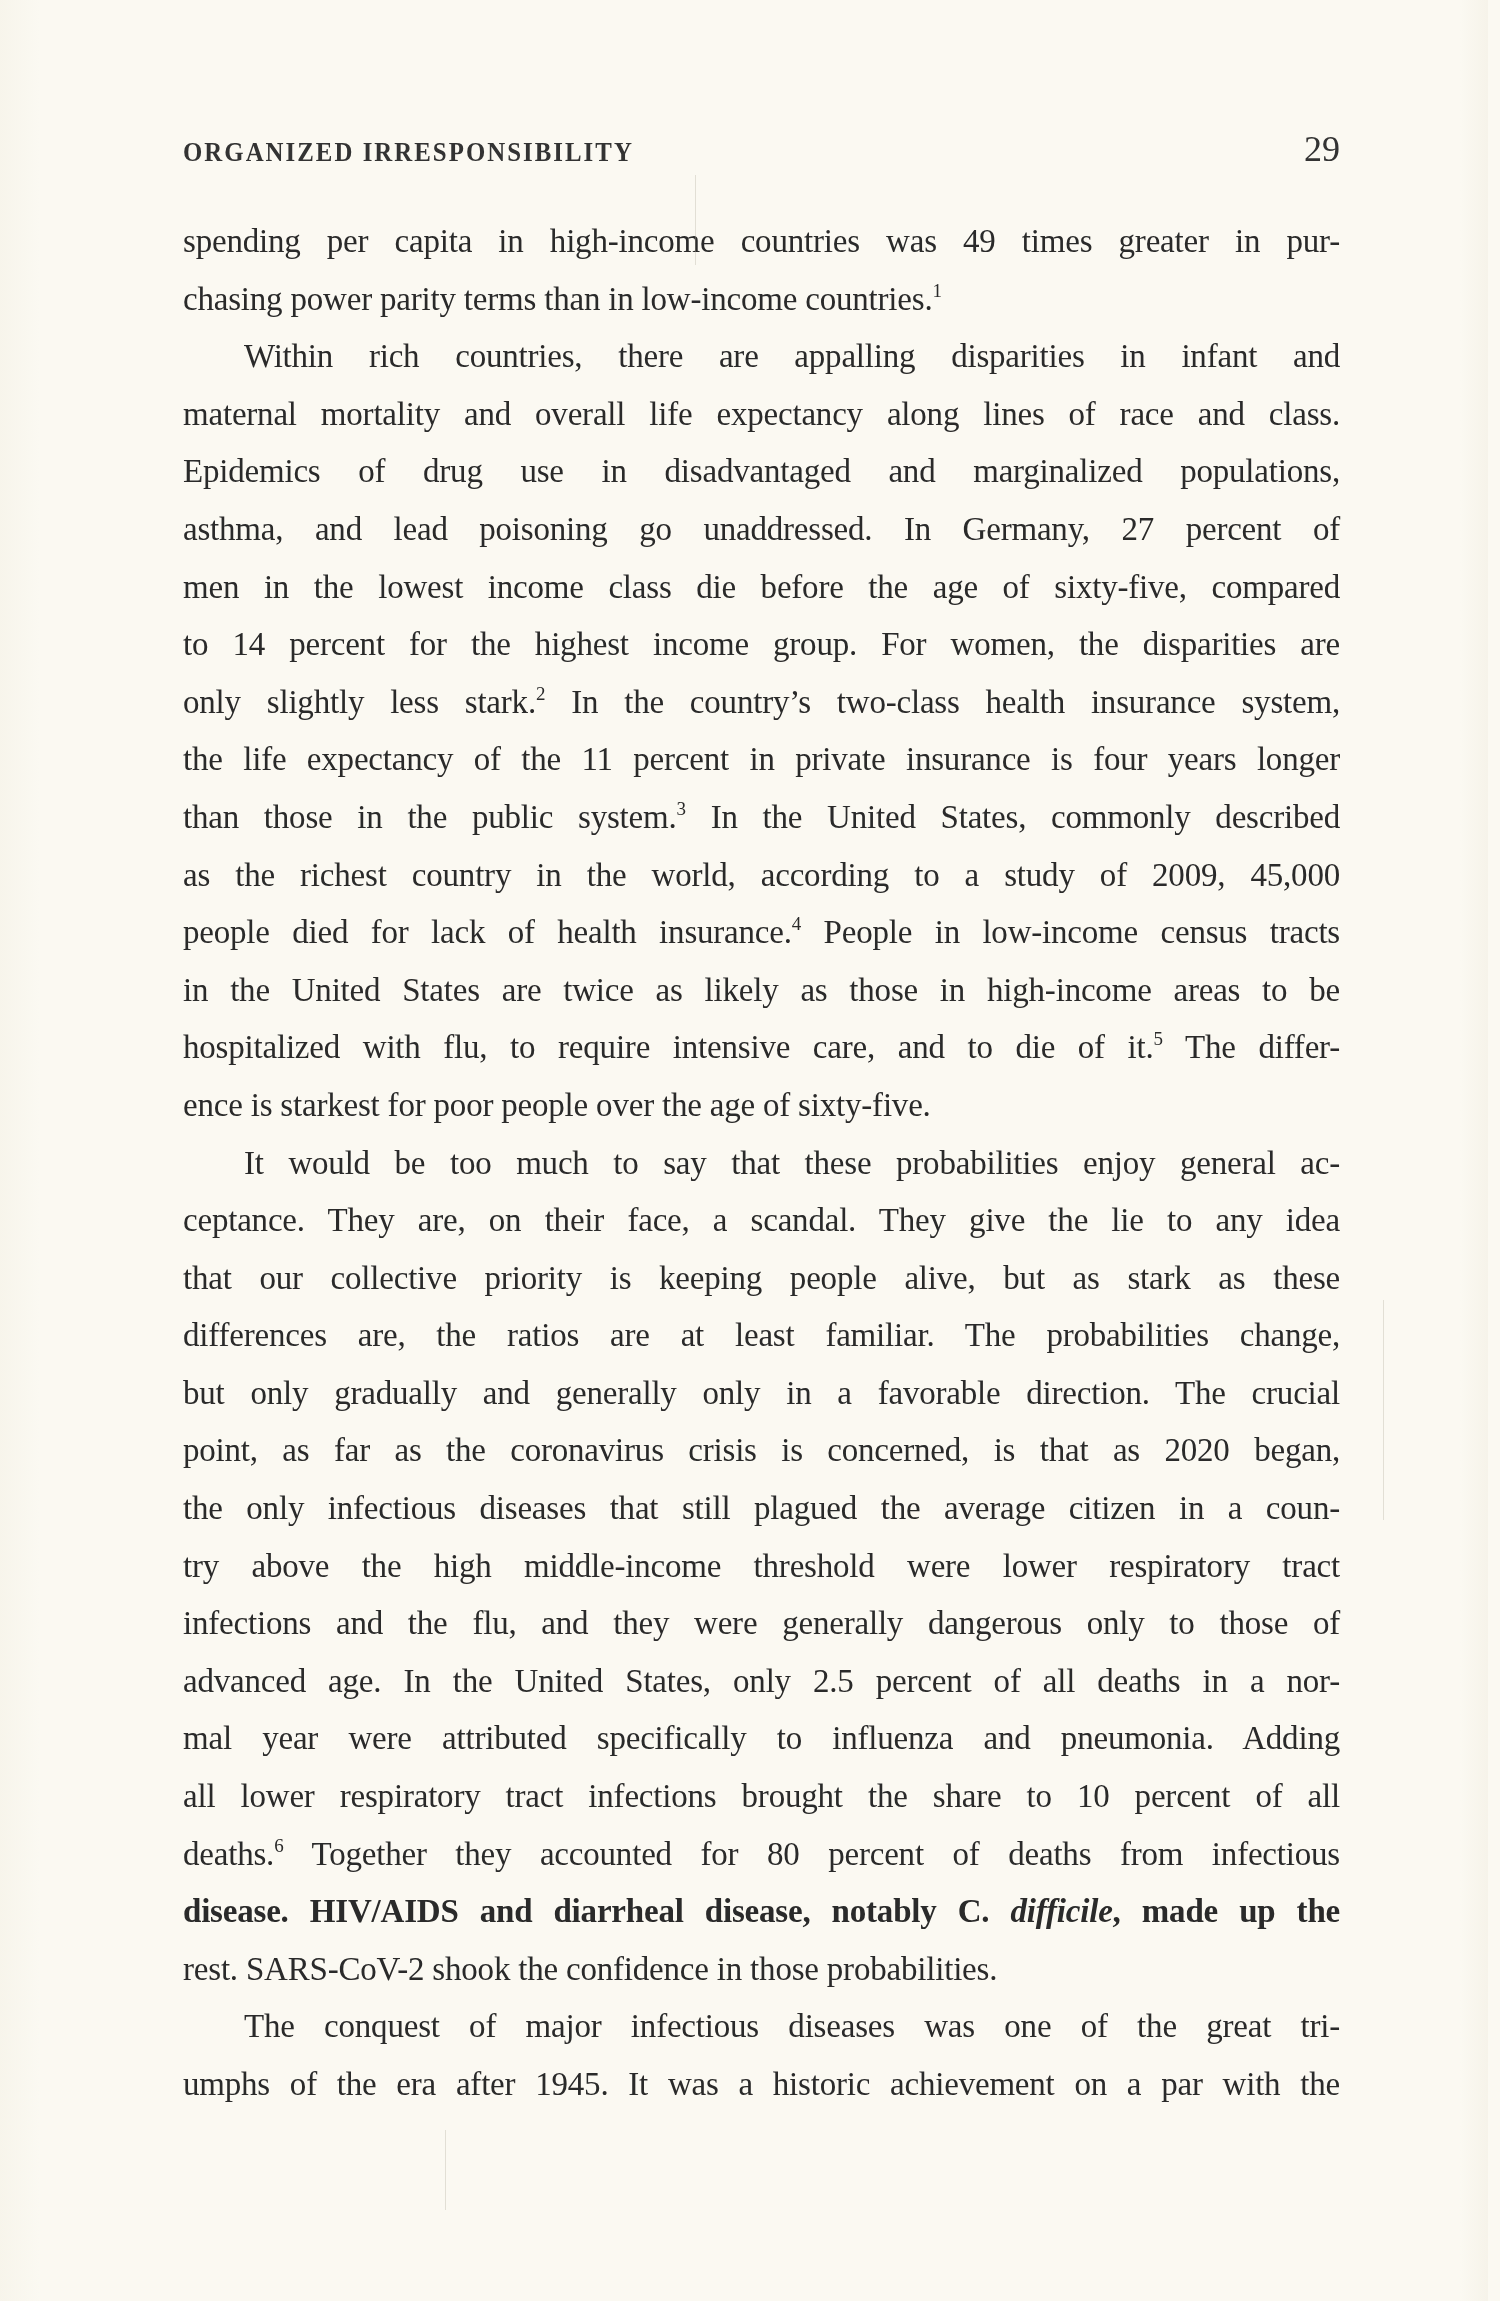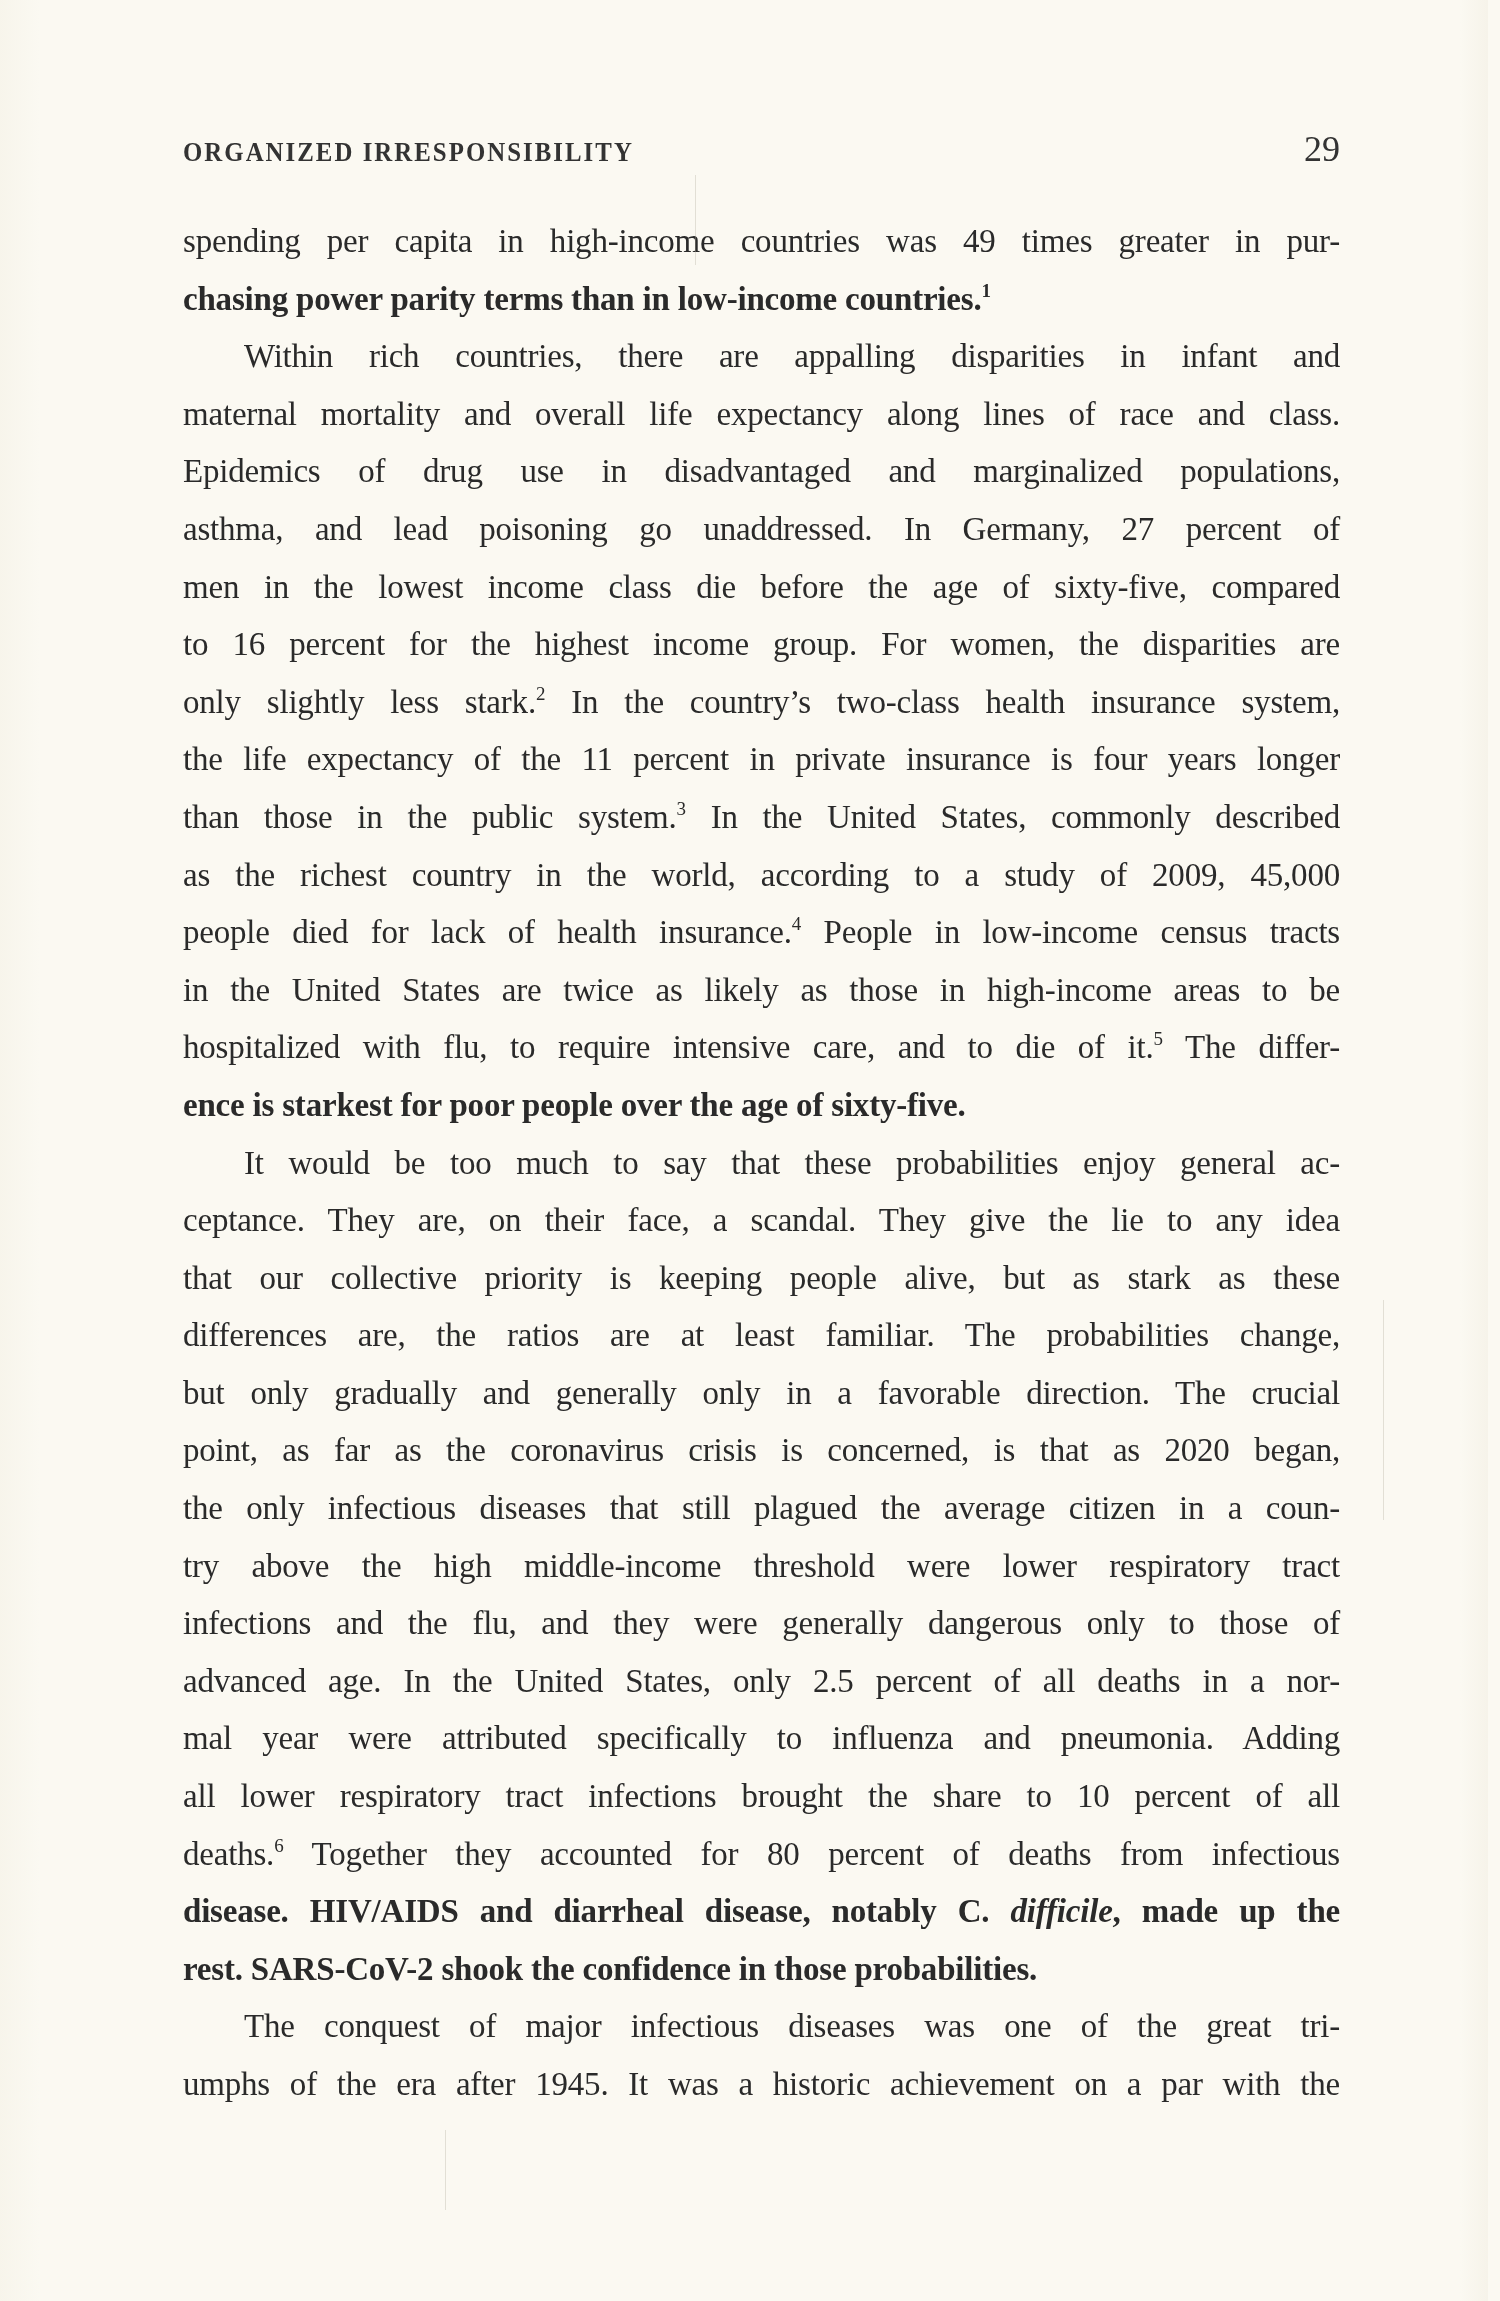--- a/index.html
+++ b/index.html
@@ -59,21 +59,20 @@
       height: 57.6px;
       line-height: 57.6px;
       font-size: 33px;
       white-space: nowrap;
       text-align: justify;
       text-align-last: justify;
       letter-spacing: -0.2px;
     }
     .line.last {
       text-align-last: left;
-      font-weight: bold;
     }
     .line.indent {
       padding-left: 61px;
     }
     .line sup {
       font-size: 19px;
       line-height: 0;
       vertical-align: 13px;
     }
     .line em {
@@ -95,21 +94,21 @@
   </div>
 
   <div class="body-text" id="body-text">
       <span class="line" style="white-space: pre;"><span>spending per capita in high-income countries was 49 times greater in pur-</span></span>
       <span class="line last" style="white-space: pre;"><span>chasing power parity terms than in low-income countries.</span><sup>1</sup></span>
       <span class="line indent" style="white-space: pre;"><span>Within rich countries, there are appalling disparities in infant and</span></span>
       <span class="line" style="white-space: pre;"><span>maternal mortality and overall life expectancy along lines of race and class.</span></span>
       <span class="line" style="white-space: pre;"><span>Epidemics of drug use in disadvantaged and marginalized populations,</span></span>
       <span class="line" style="white-space: pre;"><span>asthma, and lead poisoning go unaddressed. In Germany, 27 percent of</span></span>
       <span class="line" style="white-space: pre;"><span>men in the lowest income class die before the age of sixty-five, compared</span></span>
-      <span class="line" style="white-space: pre;"><span>to 16 percent for the highest income group. For women, the disparities are</span></span>
+      <span class="line" style="white-space: pre;"><span>to 14 percent for the highest income group. For women, the disparities are</span></span>
       <span class="line" style="white-space: pre;"><span>only slightly less stark.</span><sup>2</sup><span> In the country’s two-class health insurance system,</span></span>
       <span class="line" style="white-space: pre;"><span>the life expectancy of the 11 percent in private insurance is four years longer</span></span>
       <span class="line" style="white-space: pre;"><span>than those in the public system.</span><sup>3</sup><span> In the United States, commonly described</span></span>
       <span class="line" style="white-space: pre;"><span>as the richest country in the world, according to a study of 2009, 45,000</span></span>
       <span class="line" style="white-space: pre;"><span>people died for lack of health insurance.</span><sup>4</sup><span> People in low-income census tracts</span></span>
       <span class="line" style="white-space: pre;"><span>in the United States are twice as likely as those in high-income areas to be</span></span>
       <span class="line" style="white-space: pre;"><span>hospitalized with flu, to require intensive care, and to die of it.</span><sup>5</sup><span> The differ-</span></span>
       <span class="line last" style="white-space: pre;"><span>ence is starkest for poor people over the age of sixty-five.</span></span>
       <span class="line indent" style="white-space: pre;"><span>It would be too much to say that these probabilities enjoy general ac-</span></span>
       <span class="line" style="white-space: pre;"><span>ceptance. They are, on their face, a scandal. They give the lie to any idea</span></span>

